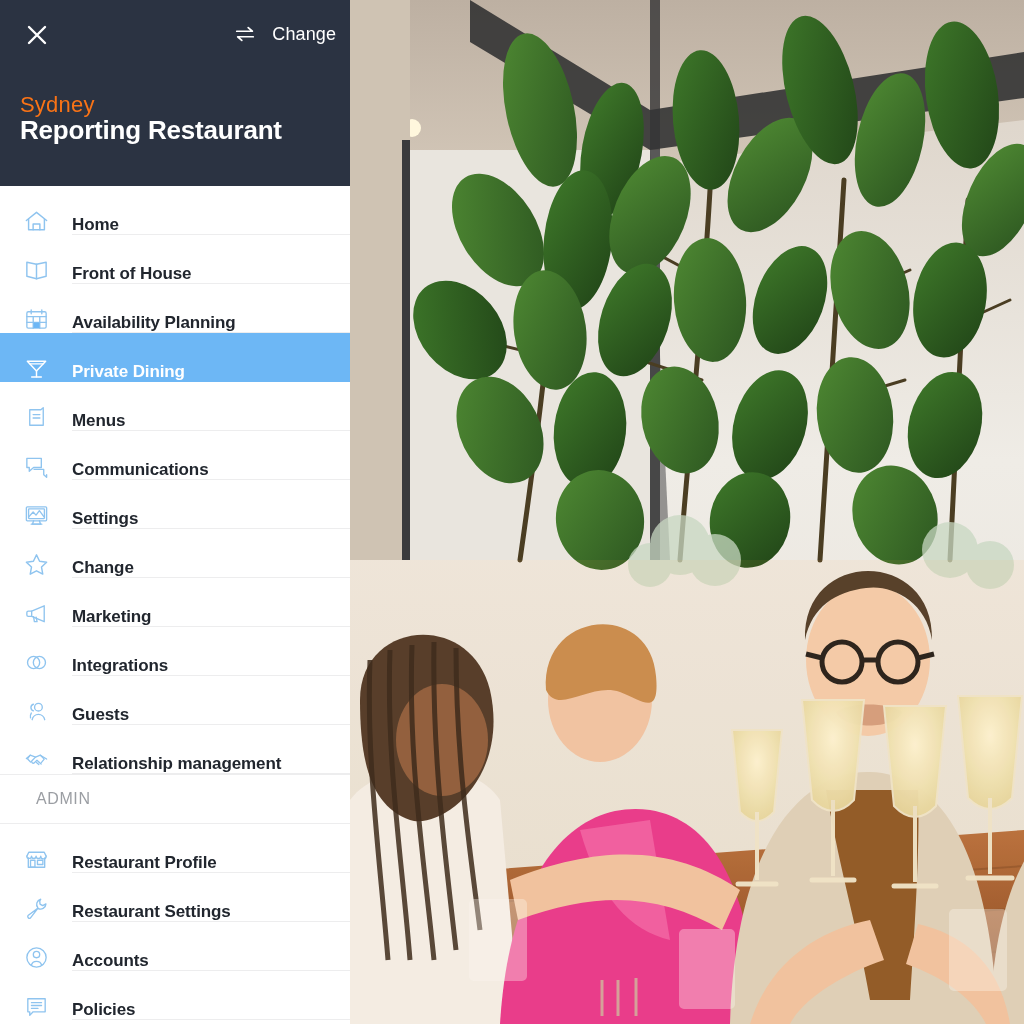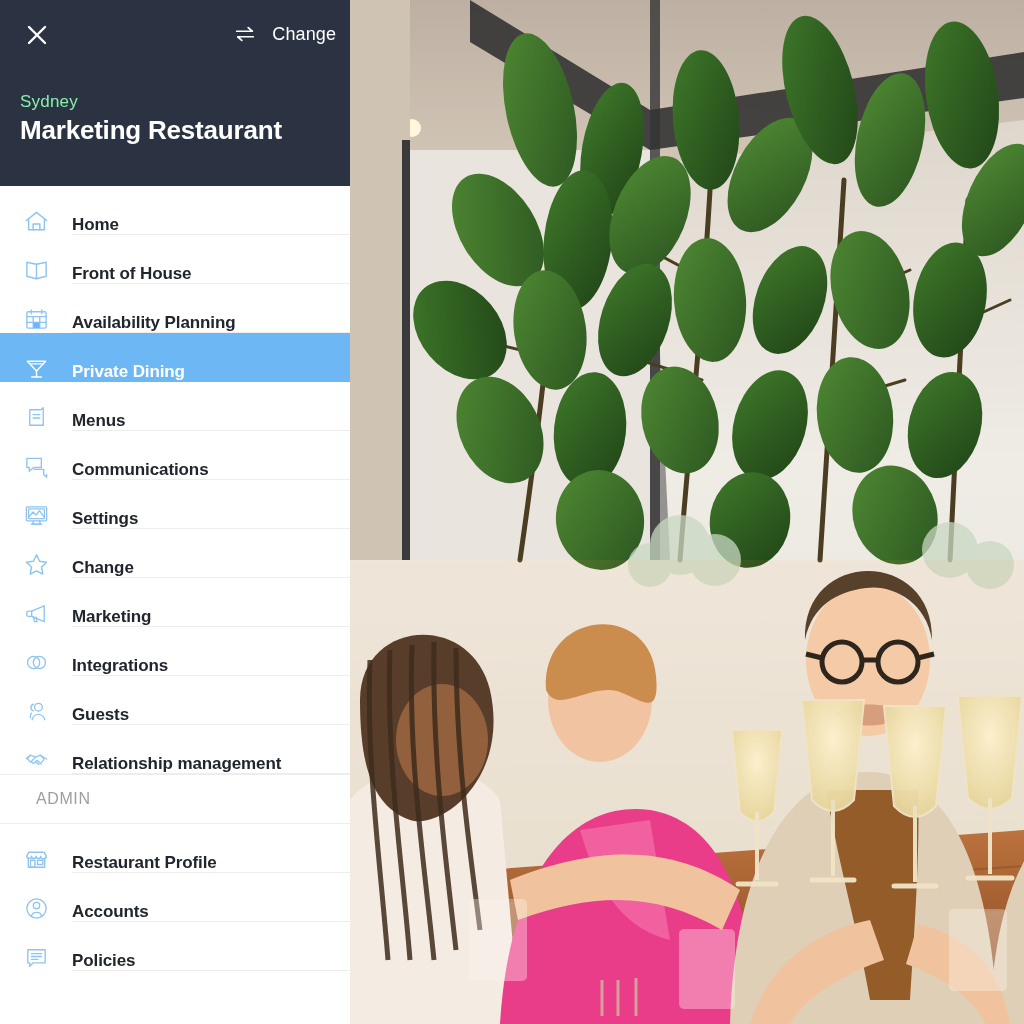--- a/index.html
+++ b/index.html
@@ -25,22 +25,22 @@
     cursor:pointer;display:flex;align-items:center;justify-content:center;
   }
   .change-btn{
     position:absolute;right:14px;top:20px;height:28px;
     display:flex;align-items:center;gap:16px;cursor:pointer;
     color:#ffffff;
   }
   .change-btn .label{font-size:18px;letter-spacing:.1px;}
   .swap-ico{width:22px;height:22px;display:block;}
   .city{
-    position:absolute;left:20px;top:92px;color:#86efac;
-    font-size:17px;letter-spacing:.2px;
+    position:absolute;left:20px;top:92px;color:#f97316;
+    font-size:22px;letter-spacing:.2px;
   }
   .rest-name{
     position:absolute;left:20px;top:115px;color:#ffffff;
     font-size:26px;font-weight:bold;letter-spacing:-.2px;
   }
 
   .nav{flex:1 1 auto;overflow:hidden;background:#fff;}
   .nav-item{
     height:49px;display:flex;align-items:flex-end;
     position:relative;cursor:pointer;background:#fff;
@@ -99,21 +99,21 @@
 
       <div class="change-btn">
         <svg class="swap-ico" viewBox="0 0 24 24">
           <path d="M3 9 H20 L15.5 5" stroke="#ffffff" stroke-width="1.9" fill="none" stroke-linecap="round" stroke-linejoin="round"></path>
           <path d="M21 15 H4 L8.5 19" stroke="#ffffff" stroke-width="1.9" fill="none" stroke-linecap="round" stroke-linejoin="round"></path>
         </svg>
         <span class="label">Change</span>
       </div>
 
       <div class="city">Sydney</div>
-      <div class="rest-name">Marketing Restaurant</div>
+      <div class="rest-name">Reporting Restaurant</div>
     </div>
 
     <div class="nav">
 
       <div class="nav-item">
         <span class="ico">
           <svg width="27" height="27" viewBox="0 0 28 28" fill="none" stroke="currentColor" stroke-width="1.5" stroke-linejoin="round" stroke-linecap="round">
             <path d="M3.5 13 L14 4.5 L24.5 13"></path>
             <path d="M5.8 11.6 V22.5 H22.2 V11.6"></path>
             <path d="M10.5 22.5 V16.5 H17.5 V22.5"></path>
@@ -271,20 +271,29 @@
             <path d="M4 10.5 A2.4 2.4 0 0 0 8.8 10.5 A2.4 2.4 0 0 0 13.6 10.5 A2.4 2.4 0 0 0 18.4 10.5 A2.4 2.4 0 0 0 24 10.5"></path>
             <path d="M5.5 12.4 V22 H22.5 V12.4"></path>
             <rect x="7.8" y="14.8" width="4.6" height="7.2"></rect>
             <rect x="15" y="14.8" width="5.6" height="4.4"></rect>
           </svg>
         </span>
         <span class="txt">Restaurant Profile</span>
         <span class="rule"></span>
       </div>
 
+      <div class="nav-item">
+        <span class="ico">
+          <svg width="27" height="27" viewBox="0 0 28 28" fill="none" stroke="currentColor" stroke-width="1.4" stroke-linejoin="round" stroke-linecap="round">
+            <path d="M18.4 4.4 A5.6 5.6 0 0 0 15.6 13.6 L5.2 21.3 A1.9 1.9 0 0 0 7.6 24 L15.4 13.8 A5.6 5.6 0 0 0 23.8 9.2 L20.4 11 L17.6 9.4 L17.4 6.2 Z"></path>
+          </svg>
+        </span>
+        <span class="txt">Restaurant Settings</span>
+        <span class="rule"></span>
+      </div>
 
       <div class="nav-item">
         <span class="ico">
           <svg width="27" height="27" viewBox="0 0 28 28" fill="none" stroke="currentColor" stroke-width="1.4" stroke-linejoin="round" stroke-linecap="round">
             <circle cx="14" cy="14" r="10"></circle>
             <circle cx="14" cy="11" r="3.3"></circle>
             <path d="M8.6 22.2 A5.6 5.6 0 0 1 19.4 22.2"></path>
           </svg>
         </span>
         <span class="txt">Accounts</span>

